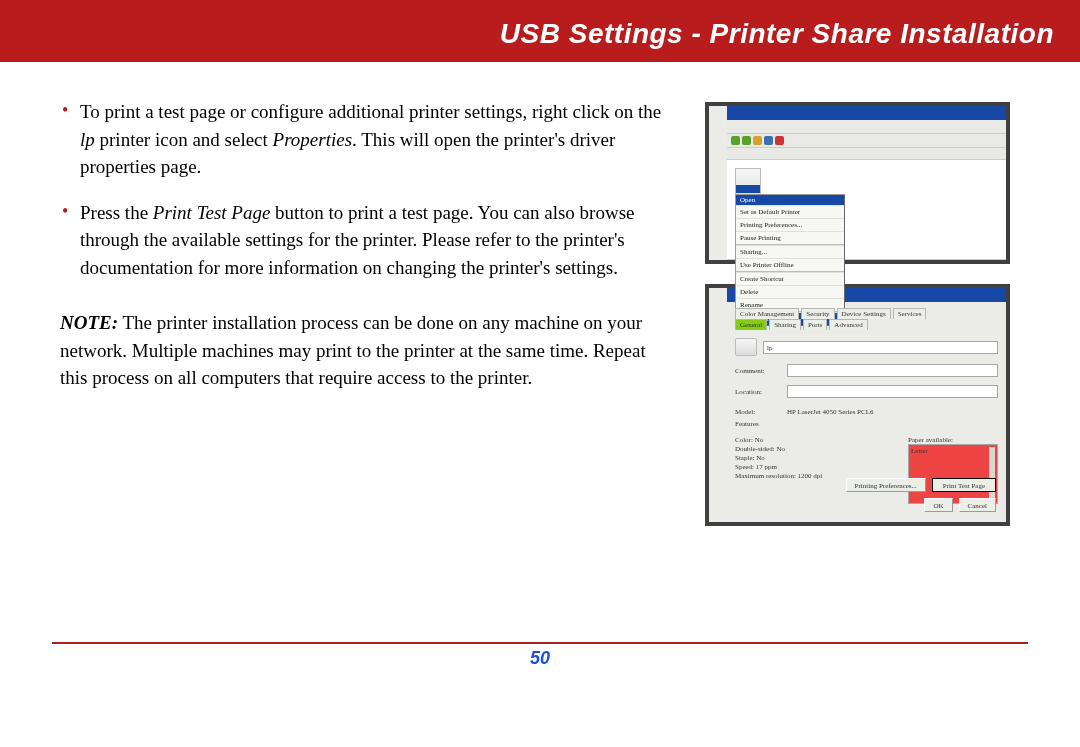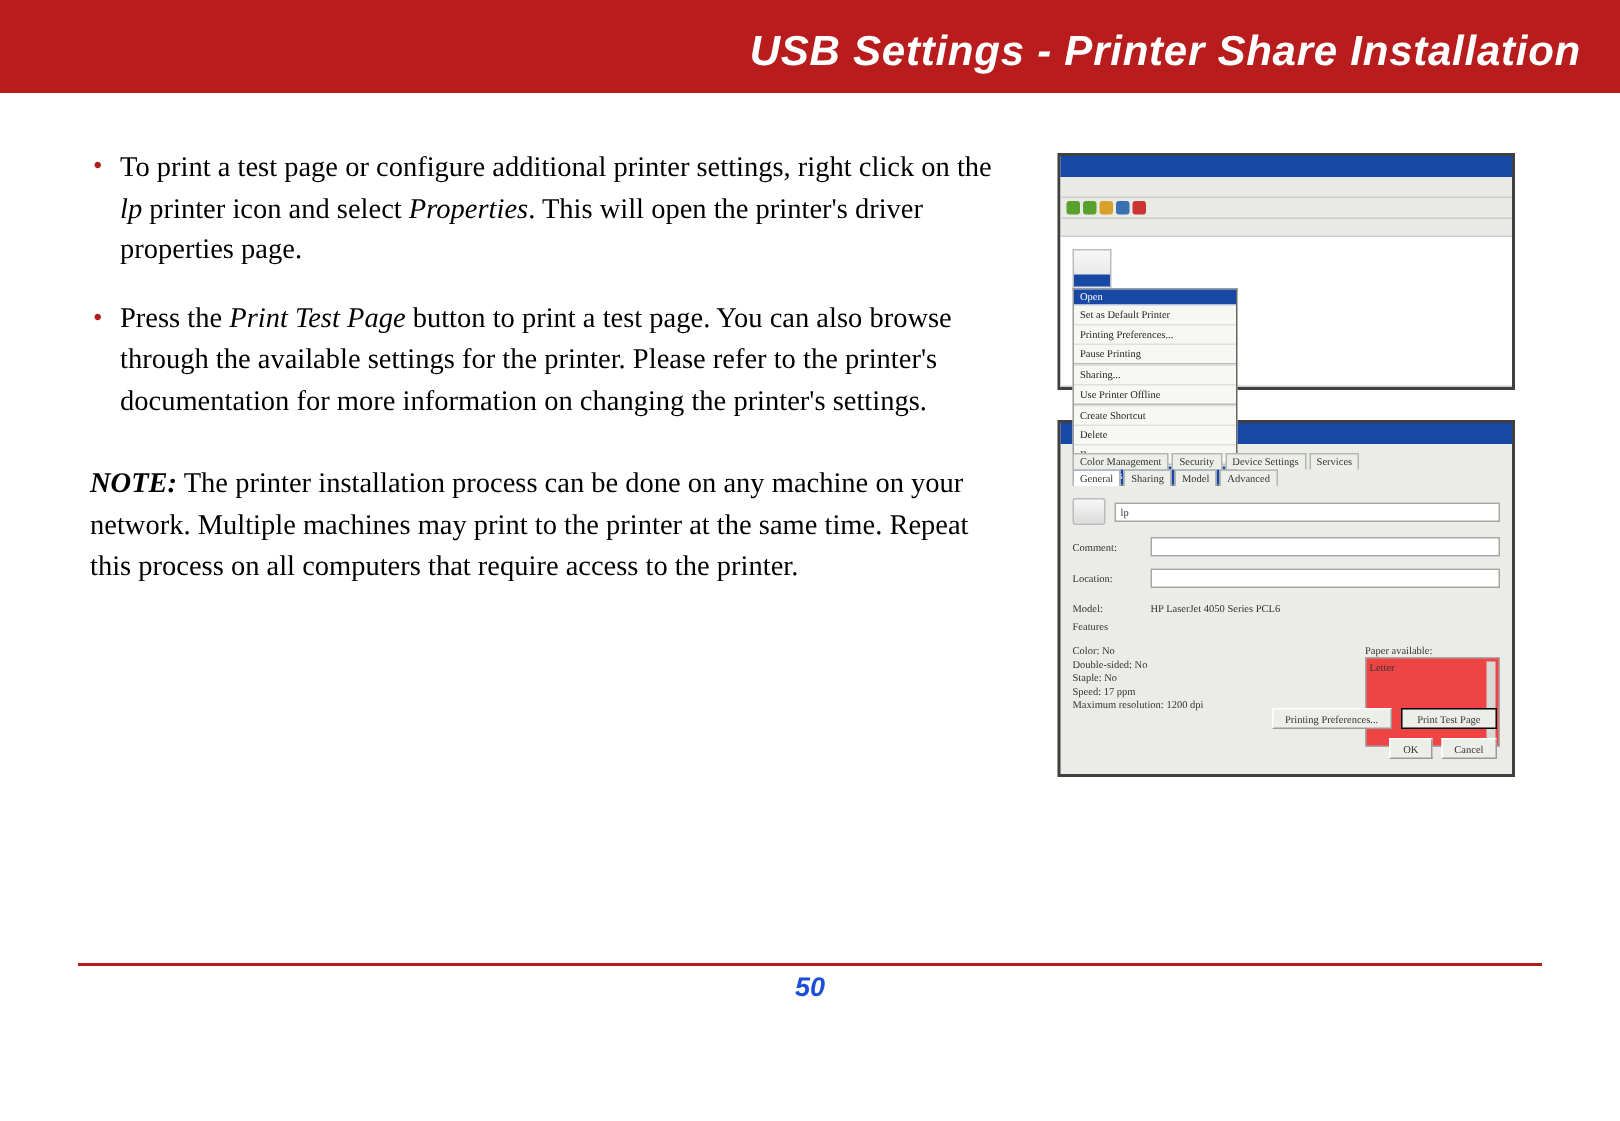--- a/index.html
+++ b/index.html
@@ -83,23 +83,24 @@
 
   
   .img-col {
     width: 305px;
     display: flex;
     flex-direction: column;
     gap: 20px;
     padding-top: 4px;
   }
   .shot {
-    border: 2px solid #404040;
+    border: 4px solid #404040;
     background: #ebece8;
     width: 100%;
+    padding-left: 18px;
   }
   .shot-title {
     background: #1848a6;
     height: 14px;
   }
   .shot-toolbar {
     height: 14px;
     background: #e9eae6;
     border-bottom: 1px solid #ccc;
     display: flex; align-items: center; gap: 2px; padding-left: 4px;
@@ -136,21 +137,21 @@
     height: 220px;
     position: relative;
   }
   .tabs {
     display:flex; flex-wrap:wrap; gap:2px; font-size:7px;
   }
   .tabs .tab {
     background:#eceee8; border:1px solid #b5b5b5; border-bottom:none;
     padding:0 4px; height:11px; line-height:11px;
   }
-  .tabs .tab.active { background:#ffffff; }
+  .tabs .tab.active { background:#84cc16; }
   .field-row { display:flex; align-items:center; margin-top:8px; gap:6px; }
   .field-row .lab { width:46px; }
   .field-row .inp { flex:1; height:13px; background:#fff; border:1px solid #a7a7a7; }
   .printer-icn {
     width:22px; height:18px; background: linear-gradient(#f7f7f7,#dcdcdc); border:1px solid #bbb; border-radius:2px;
   }
   .feature-box {
     margin-top:8px;
     display:flex; gap:6px;
   }
@@ -257,21 +258,21 @@
         <div class="props-body">
           <div class="tabs">
             <div class="tab">Color Management</div>
             <div class="tab">Security</div>
             <div class="tab">Device Settings</div>
             <div class="tab">Services</div>
           </div>
           <div class="tabs">
             <div class="tab active">General</div>
             <div class="tab">Sharing</div>
-            <div class="tab">Model</div>
+            <div class="tab">Ports</div>
             <div class="tab">Advanced</div>
           </div>
 
           <div class="field-row">
             <div class="printer-icn"></div>
             <div class="inp" style="padding-left:3px;font-size:7px;line-height:13px;">lp</div>
           </div>
           <div class="field-row">
             <div class="lab">Comment:</div>
             <div class="inp"></div>

